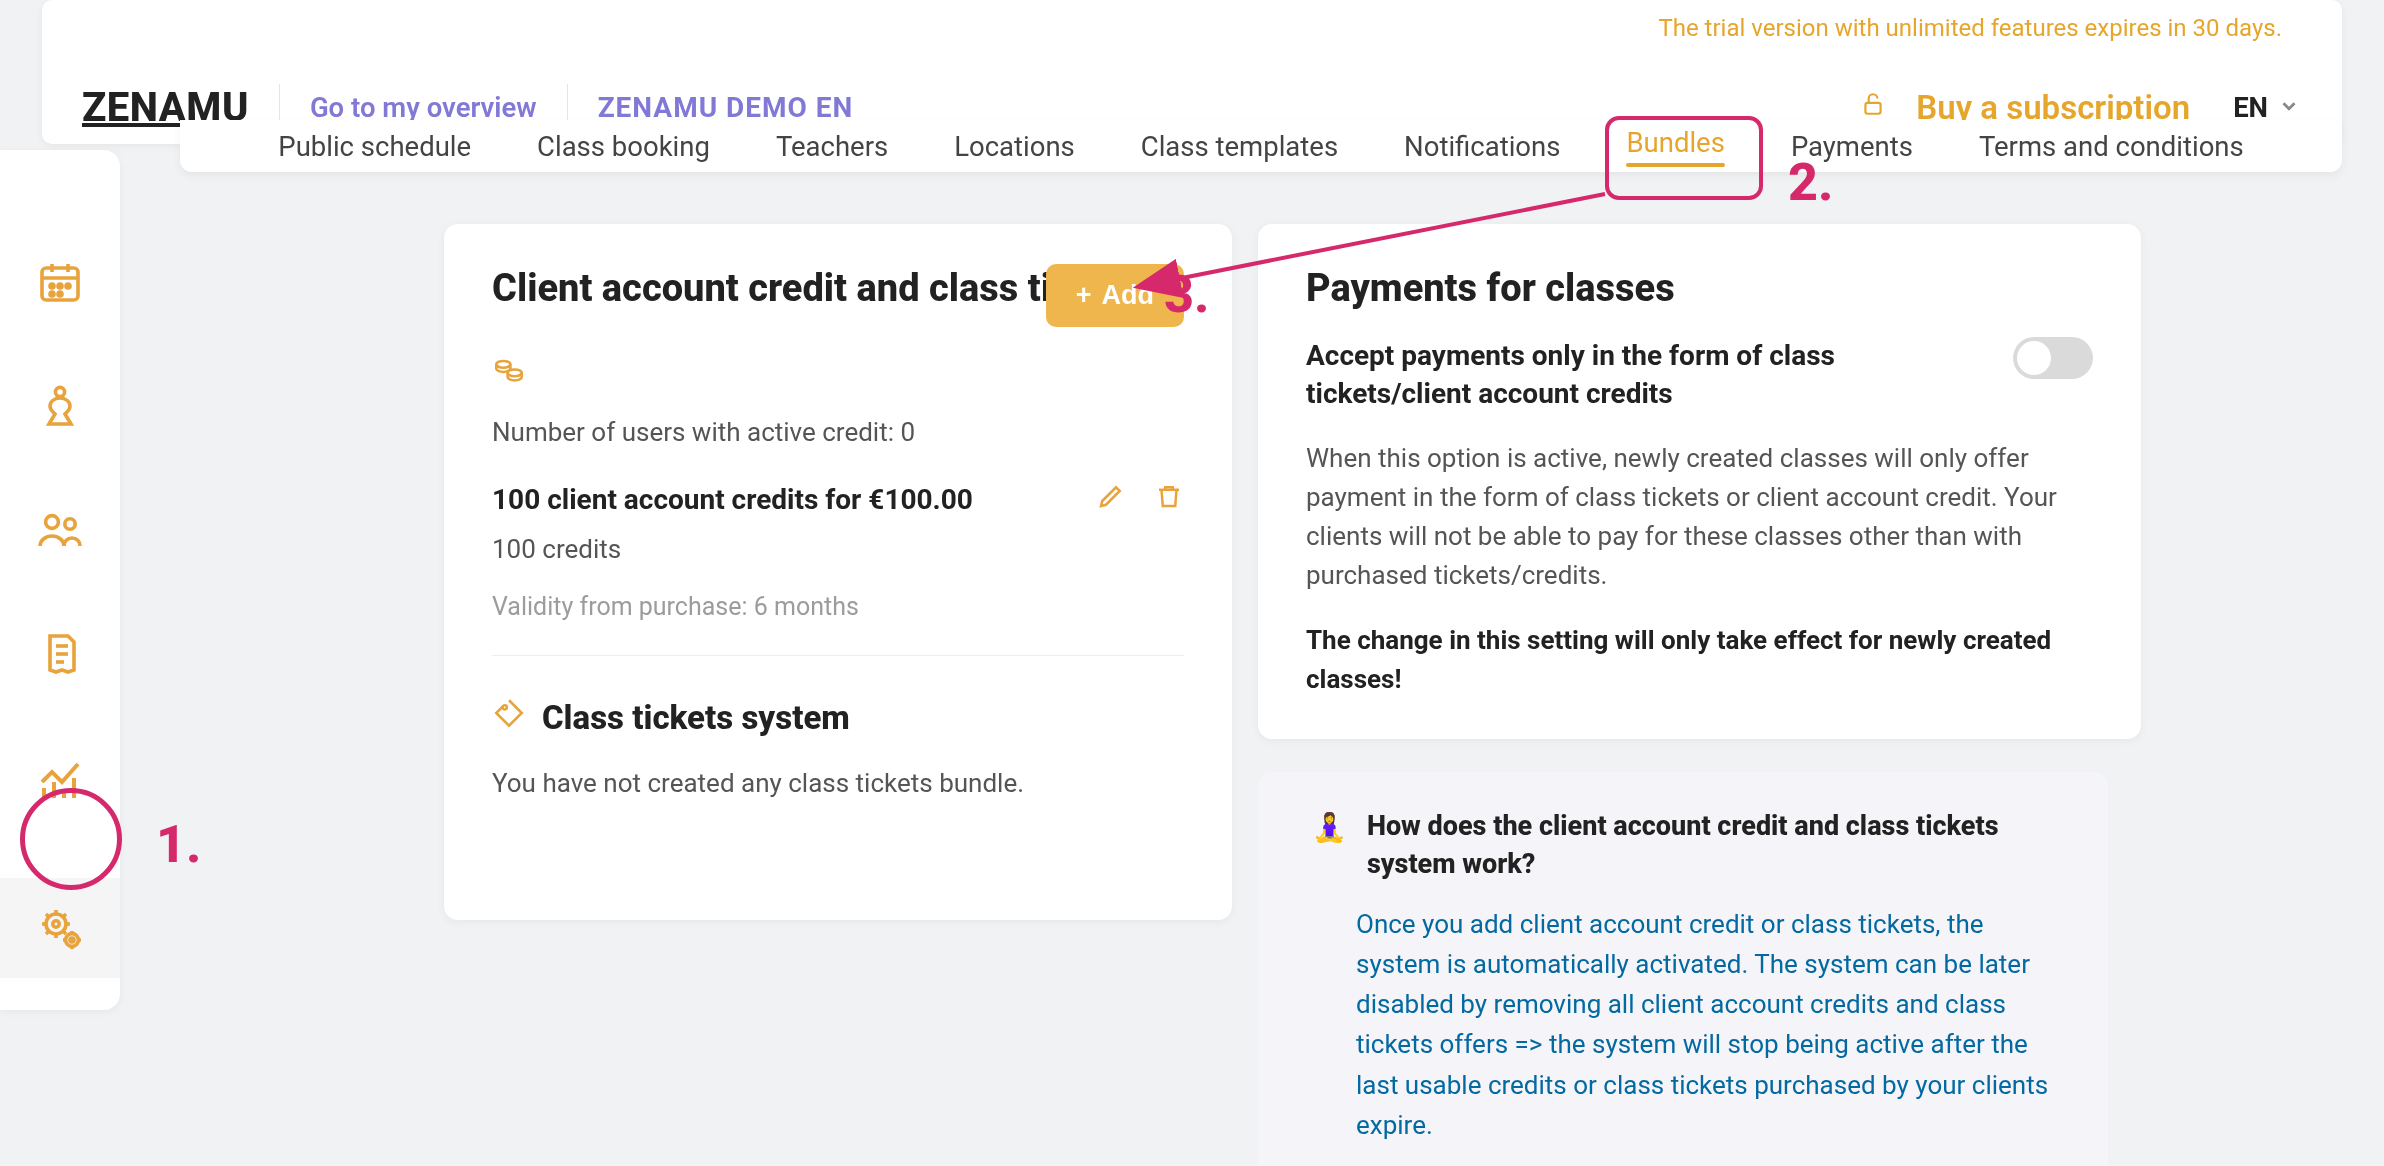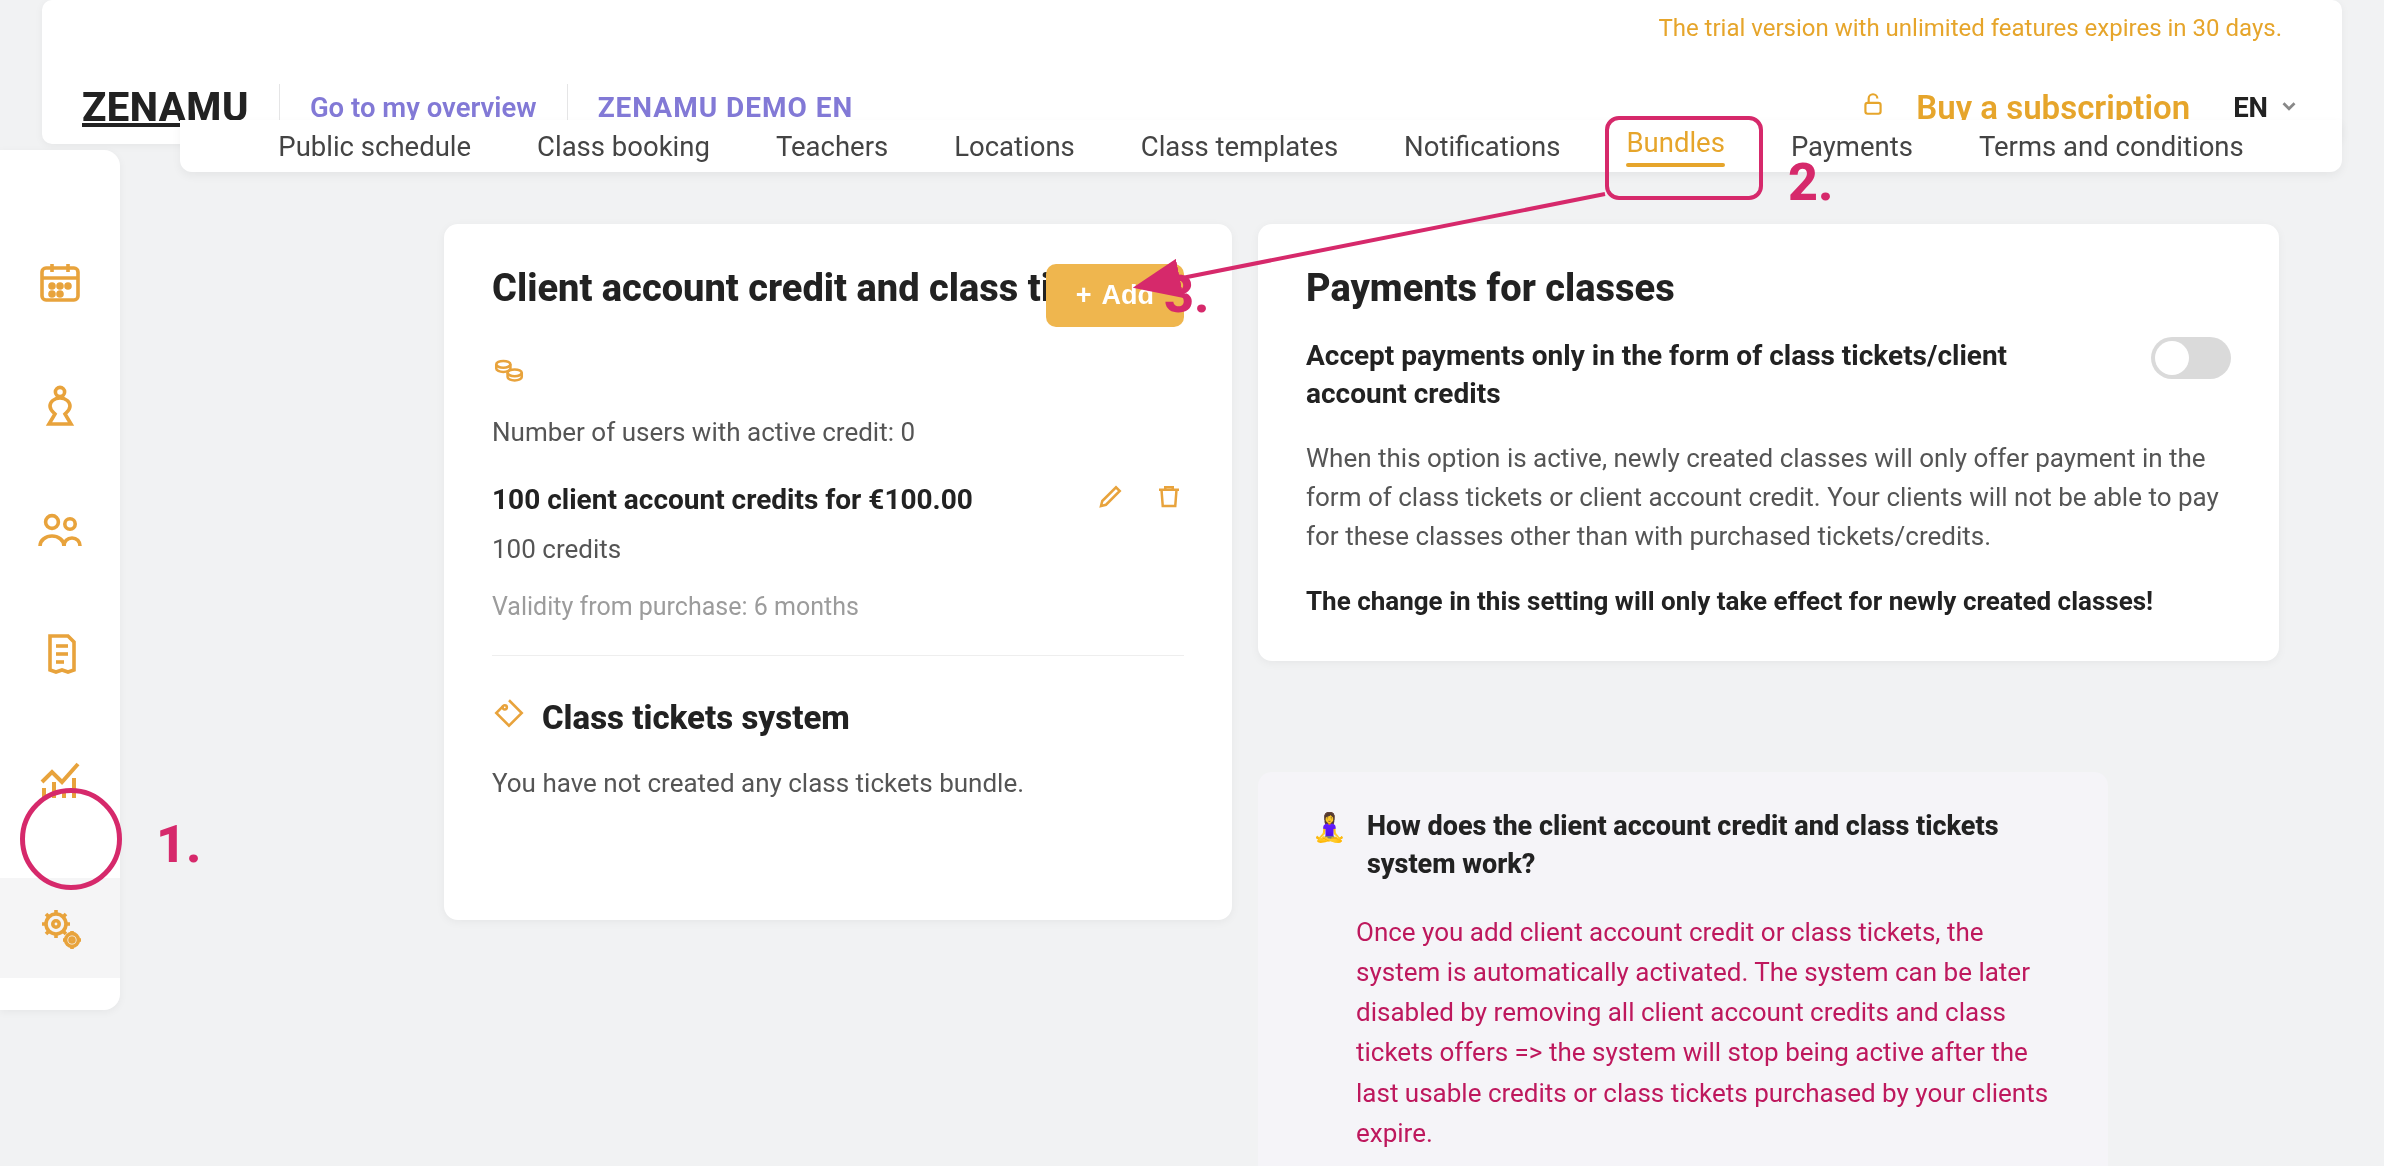--- a/index.html
+++ b/index.html
@@ -105,21 +105,21 @@
 
   
   .card {
     position:absolute;
     background:#fff;
     border-radius:14px;
     box-shadow: 0 2px 10px rgba(0,0,0,0.05);
     padding: 40px 48px;
   }
   .card-left { top: 224px; left: 444px; width: 788px; height: 696px; }
-  .card-right-top { top: 224px; left: 1258px; width: 1021px; }
+  .card-right-top { top: 224px; left: 1258px; width: 883px; }
   .info-box {
     position:absolute; top: 772px; left: 1258px; width: 850px;
     background:#f5f4f8; border-radius:14px;
     padding: 36px 44px 36px 54px;
   }
 
   h1 { font-size: 38px; font-weight: 800; line-height:1.3;}
   h2 { font-size: 33px; font-weight: 800; display:flex; align-items:center; gap:16px; margin-top: 40px;}
   .add-btn {
     position:absolute; top:40px; right:48px;
@@ -145,21 +145,21 @@
     flex-shrink:0;
   }
   .toggle::after {
     content:""; position:absolute; width:34px; height:34px; background:#fff; border-radius:50%;
     top:4px; left:4px;
   }
   .body-text { font-size:26px; color:#555; line-height:1.5; margin-top:26px;}
   .body-text strong { color:#222; font-weight:700; }
 
   .info-title { font-size:27px; font-weight:800; line-height:1.4; display:flex; gap:20px; }
-  .info-body { font-size:26px; color:#be185d; line-height:1.55; margin-top:28px; margin-left: 44px;}
+  .info-body { font-size:26px; color:#0369a1; line-height:1.55; margin-top:20px; margin-left: 44px;}
   .emoji-col { font-size:28px; }
 
   
   .ann-circle {
     position:absolute; border:5px solid #d6296b; border-radius:50%;
     background:transparent;
   }
   .ann-rect {
     position:absolute; border:4px solid #d6296b; border-radius:14px;
   }

